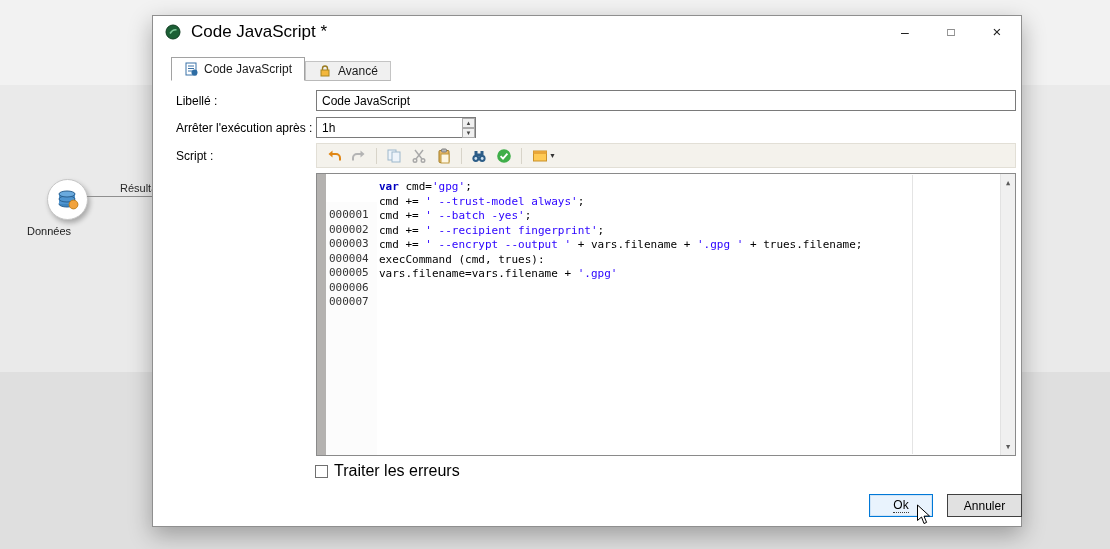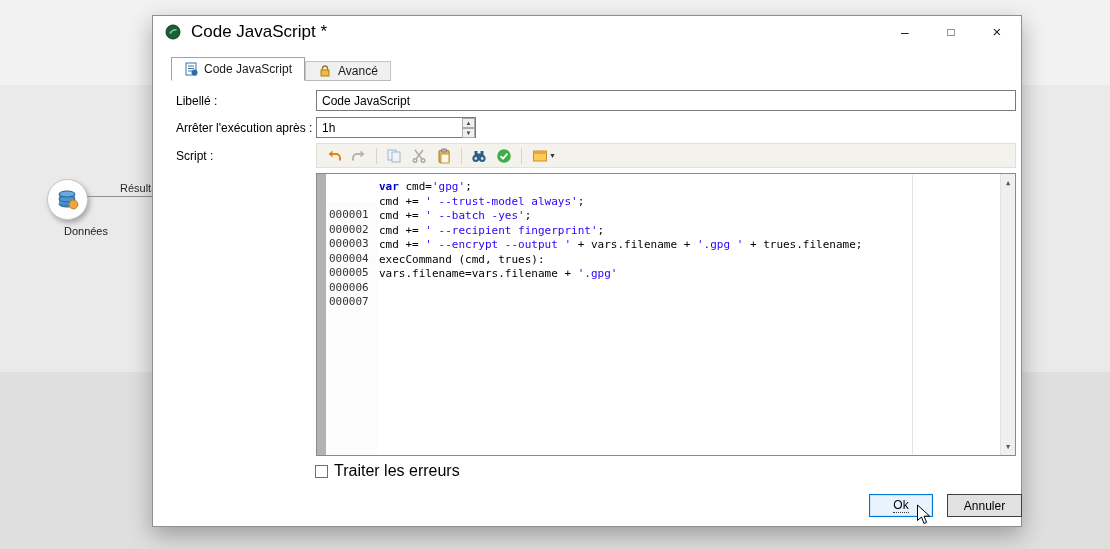--- a/index.html
+++ b/index.html
@@ -8,21 +8,21 @@
 
   .bg-band { position:absolute; left:0; width:1110px; }
   .band1 { top:0; height:85px; background:#f2f2f2; }
   .band2 { top:85px; height:287px; background:#eaeaea; }
   .band3 { top:372px; height:177px; background:#dfdfdf; }
 
   
   .flow-node { position:absolute; left:47px; top:179px; width:41px; height:41px; border-radius:50%;
                background:#fff; border:1px solid #c6c6c6; box-shadow:2px 3px 5px rgba(0,0,0,.28);
                display:flex; align-items:center; justify-content:center; }
-  .flow-node-label { position:absolute; left:27px; top:225px; width:81px; text-align:right; font-size:11px; color:#1c1c1c; }
+  .flow-node-label { position:absolute; left:27px; top:225px; width:81px; text-align:left; font-size:11px; color:#1c1c1c; }
   .connector-line { position:absolute; left:87px; top:196px; width:65px; height:1px; background:#8f8f8f; }
   .connector-label { position:absolute; left:96px; top:182px; font-size:11px; color:#2a2a2a;padding-left:24px; }
 
   
   .dialog { position:absolute; left:152px; top:15px; width:870px; height:512px; background:#fff;
             border:1px solid #8f8f8f; box-shadow:0 8px 22px rgba(0,0,0,.30); }
   .titlebar { position:absolute; left:0; top:0; right:0; height:31px; display:flex; align-items:center; }
   .app-icon { margin-left:12px; width:16px; height:16px; display:inline-flex; }
   .title { margin-left:10px; font-size:17px; color:#000; }
   .win-controls { position:absolute; right:1px; top:0; height:31px; display:flex; }

